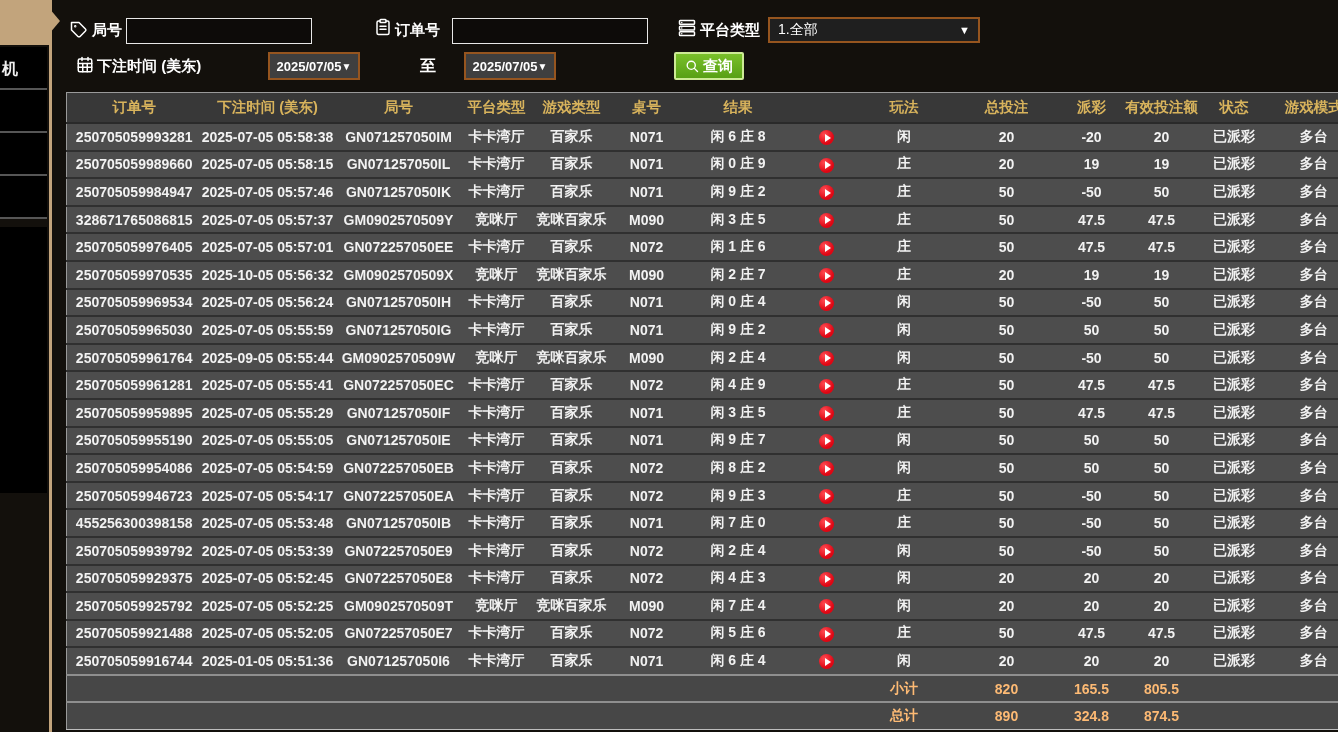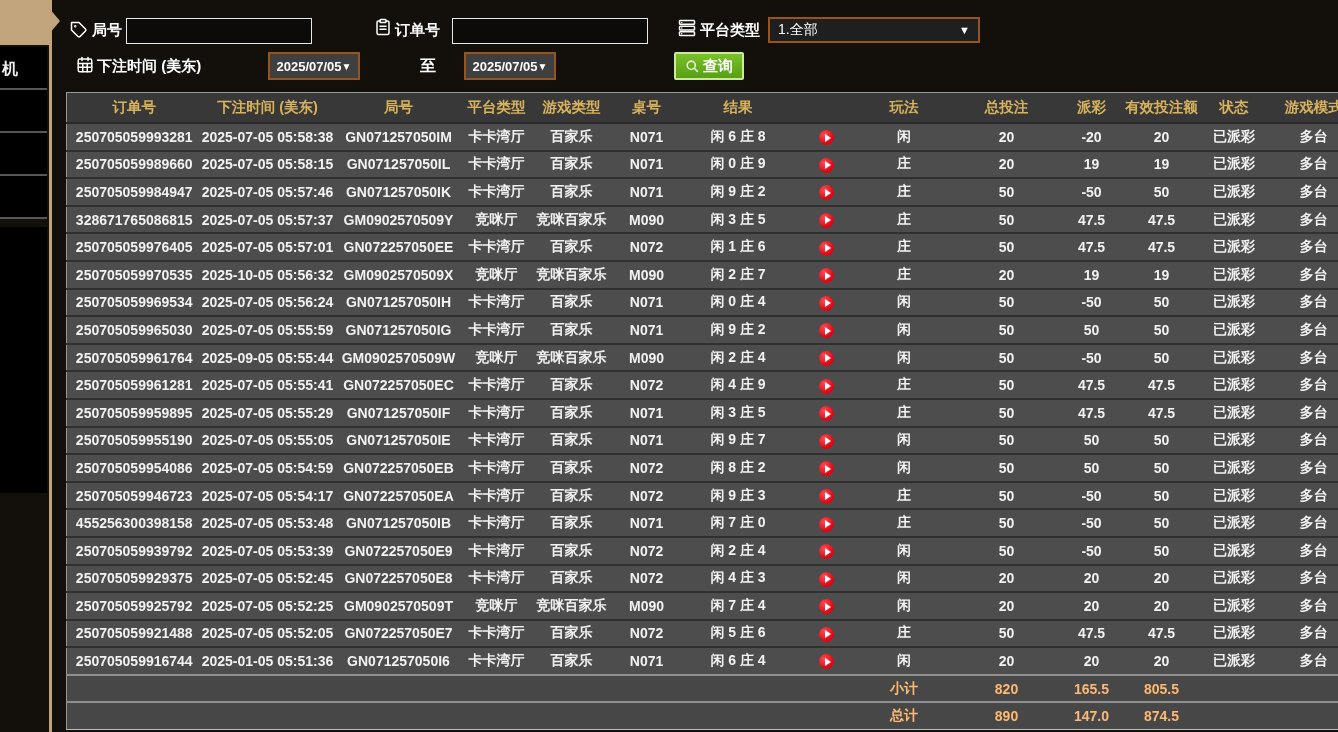--- a/index.html
+++ b/index.html
@@ -501,19 +501,19 @@
         <td>小计</td>
         <td>820</td>
         <td>165.5</td>
         <td>805.5</td>
         <td colspan="2"></td>
       </tr>
       <tr class="sum-row">
         <td colspan="8"></td>
         <td>总计</td>
         <td>890</td>
-        <td>147.0</td>
+        <td>324.8</td>
         <td>874.5</td>
         <td colspan="2"></td>
       </tr>
     </tbody>
   </table>
 </div>
 
 </body></html>

